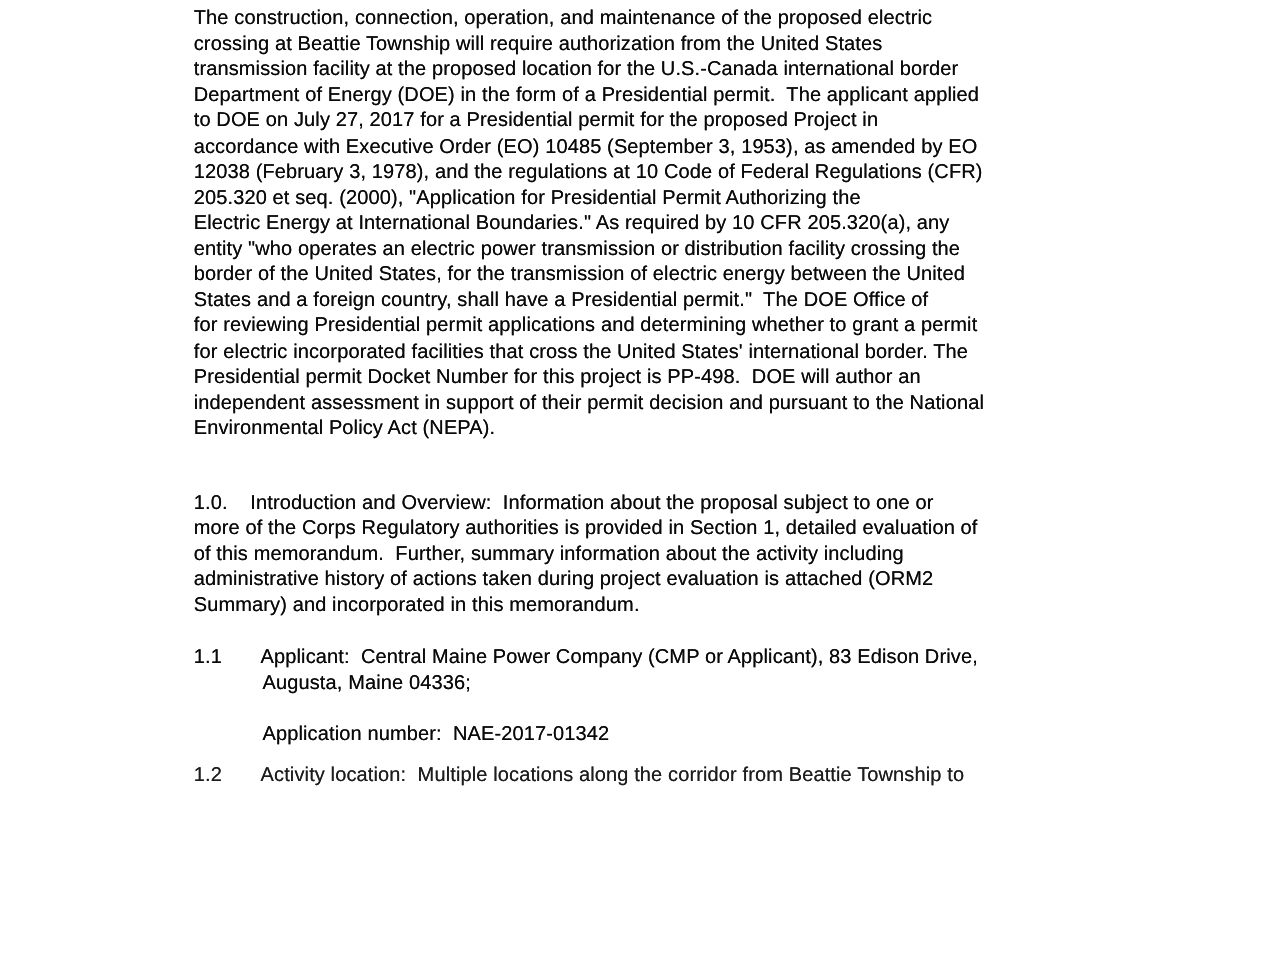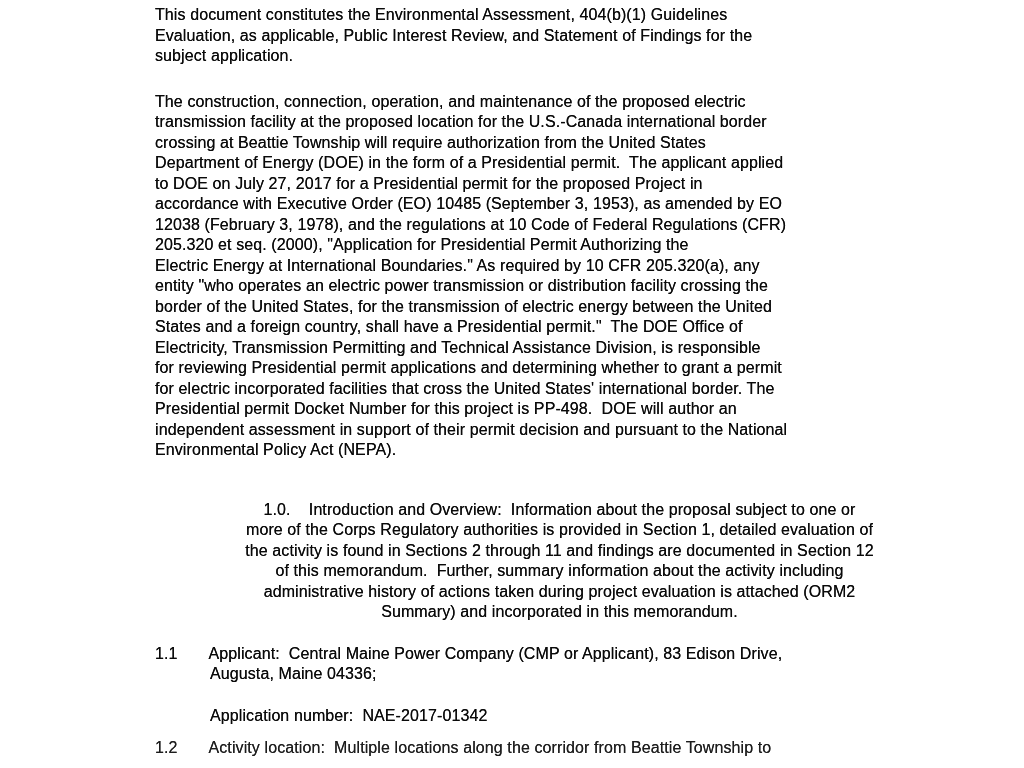--- a/index.html
+++ b/index.html
@@ -31,49 +31,42 @@
   }
   .clipped .line {
     
     opacity: 0.92;
   }
 </style>
 </head>
 <body>
 
 <div class="page">
-    <div class="block" style="margin-bottom: 25px;">
-      <div class="line">This document constitutes the Environmental Assessment, 404(b)(1) Guidelines</div>
-      <div class="line">Evaluation, as applicable, Public Interest Review, and Statement of Findings for the</div>
-      <div class="line">subject application.</div>
-    </div>
     <div class="block" style="margin-bottom: 39px;">
       <div class="line">The construction, connection, operation, and maintenance of the proposed electric</div>
+      <div class="line">crossing at Beattie Township will require authorization from the United States</div>
       <div class="line">transmission facility at the proposed location for the U.S.-Canada international border</div>
-      <div class="line">crossing at Beattie Township will require authorization from the United States</div>
       <div class="line">Department of Energy (DOE) in the form of a Presidential permit.  The applicant applied</div>
       <div class="line">to DOE on July 27, 2017 for a Presidential permit for the proposed Project in</div>
       <div class="line">accordance with Executive Order (EO) 10485 (September 3, 1953), as amended by EO</div>
       <div class="line">12038 (February 3, 1978), and the regulations at 10 Code of Federal Regulations (CFR)</div>
       <div class="line">205.320 et seq. (2000), "Application for Presidential Permit Authorizing the</div>
       <div class="line">Electric Energy at International Boundaries." As required by 10 CFR 205.320(a), any</div>
       <div class="line">entity "who operates an electric power transmission or distribution facility crossing the</div>
       <div class="line">border of the United States, for the transmission of electric energy between the United</div>
       <div class="line">States and a foreign country, shall have a Presidential permit."  The DOE Office of</div>
-      <div class="line">Electricity, Transmission Permitting and Technical Assistance Division, is responsible</div>
       <div class="line">for reviewing Presidential permit applications and determining whether to grant a permit</div>
       <div class="line">for electric incorporated facilities that cross the United States' international border. The</div>
       <div class="line">Presidential permit Docket Number for this project is PP-498.  DOE will author an</div>
       <div class="line">independent assessment in support of their permit decision and pursuant to the National</div>
       <div class="line">Environmental Policy Act (NEPA).</div>
     </div>
-    <div class="block" style="margin-bottom: 21px; text-align: center;">
+    <div class="block" style="margin-bottom: 21px;">
       <div class="line">1.0.    Introduction and Overview:  Information about the proposal subject to one or</div>
       <div class="line">more of the Corps Regulatory authorities is provided in Section 1, detailed evaluation of</div>
-      <div class="line">the activity is found in Sections 2 through 11 and findings are documented in Section 12</div>
       <div class="line">of this memorandum.  Further, summary information about the activity including</div>
       <div class="line">administrative history of actions taken during project evaluation is attached (ORM2</div>
       <div class="line">Summary) and incorporated in this memorandum.</div>
     </div>
     <div class="block" style="margin-bottom: 21px;">
       <div class="line">1.1       Applicant:  Central Maine Power Company (CMP or Applicant), 83 Edison Drive,</div>
       <div class="line" style="margin-left: 55px;">Augusta, Maine 04336;</div>
     </div>
     <div class="block" style="margin-bottom: 12px; margin-left: 55px;">
       <div class="line">Application number:  NAE-2017-01342</div>

